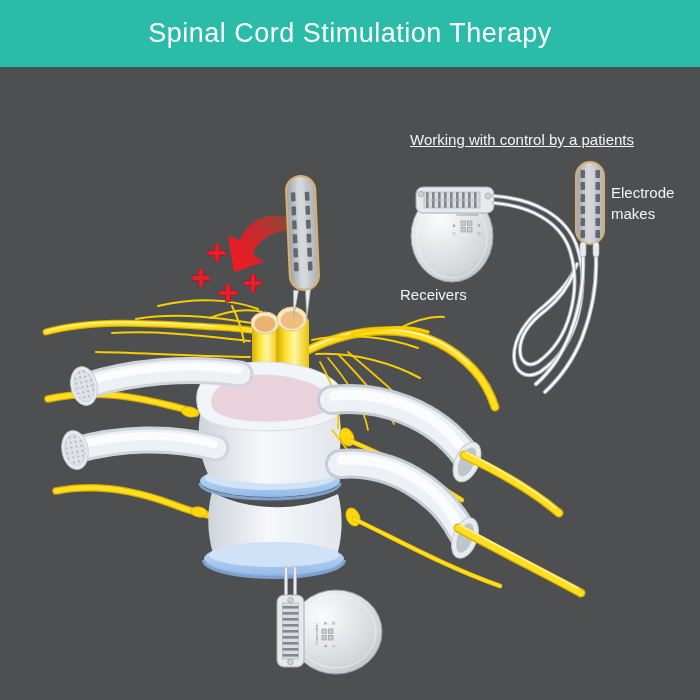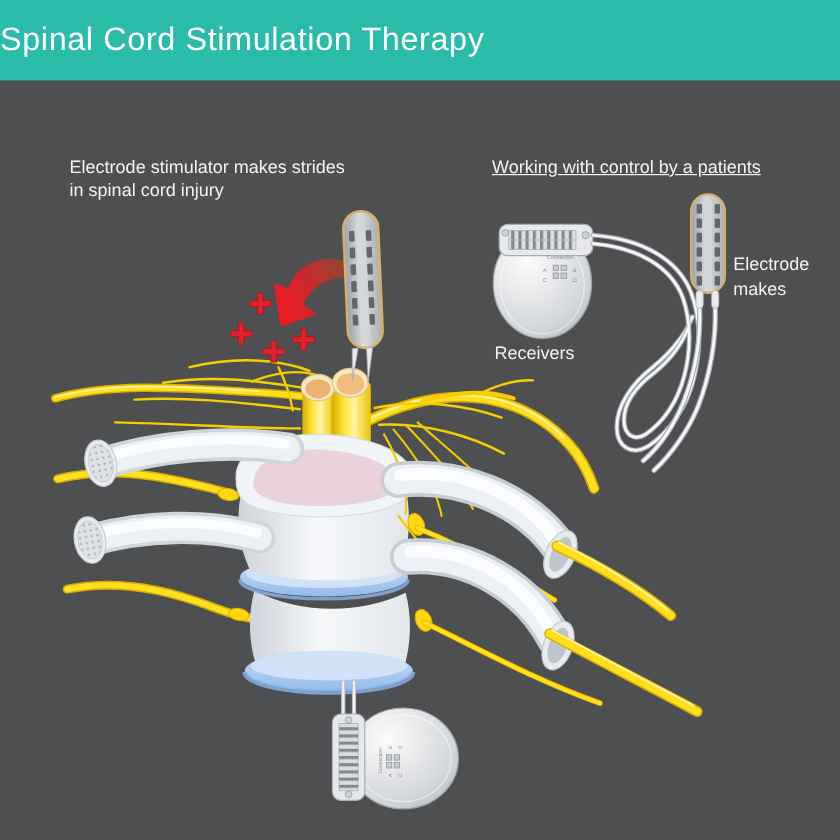--- a/index.html
+++ b/index.html
@@ -3,45 +3,41 @@
 <meta charset="utf-8">
 <style>
   :root{
     --page-bg:#4E4F51; --header-bg:#2ABCA8; --header-text:#FFFFFF; --caption-text:#F2F3F4;
   }
   html,body{margin:0;padding:0;}
   body{width:700px;height:700px;overflow:hidden;background:var(--page-bg);
        font-family:"Liberation Sans", sans-serif;}
   #app{position:relative;width:700px;height:700px;background:var(--page-bg);}
   .header{position:absolute;left:0;top:0;width:700px;height:67px;background:var(--header-bg);
-          display:flex;align-items:center;z-index:5;}
+          display:flex;align-items:center;justify-content:center;z-index:5;}
   .header h1{margin:0;font-size:27px;font-weight:400;letter-spacing:.5px;color:var(--header-text);}
   .caption{position:absolute;color:var(--caption-text);font-size:15px;line-height:19px;z-index:4;}
   #cap-left{left:58px;top:130px;}
   #cap-right{left:410px;top:130px;text-decoration:underline;}
   .dev-label{position:absolute;color:var(--caption-text);font-size:15px;line-height:21px;z-index:4;}
-  #lbl-receivers{left:412px;top:284px;}
-  #lbl-plate{left:611px;top:182px;margin-top:28px;}
+  #lbl-receivers{left:400px;top:284px;}
+  #lbl-plate{left:611px;top:182px;}
   svg.scene{position:absolute;left:0;top:0;z-index:1;}
   .tiny{font-size:4.4px;fill:#85898E;}
   .tinyb{font-size:4.2px;fill:#85898E;}
 </style>
 </head>
 <body>
 
 <div id="app">
 
   <div class="header">
     <h1>Spinal Cord Stimulation Therapy</h1>
   </div>
 
-  <div class="caption" id="cap-left">
-    <div>Electrode stimulator makes strides</div>
-    <div>in spinal cord injury</div>
-  </div>
 
   <div class="caption" id="cap-right">
     <div>Working with control by a patients</div>
   </div>
 
   <div class="dev-label" id="lbl-receivers">Receivers</div>
   <div class="dev-label" id="lbl-plate">
     <div>Electrode</div>
     <div>makes</div>
   </div>

